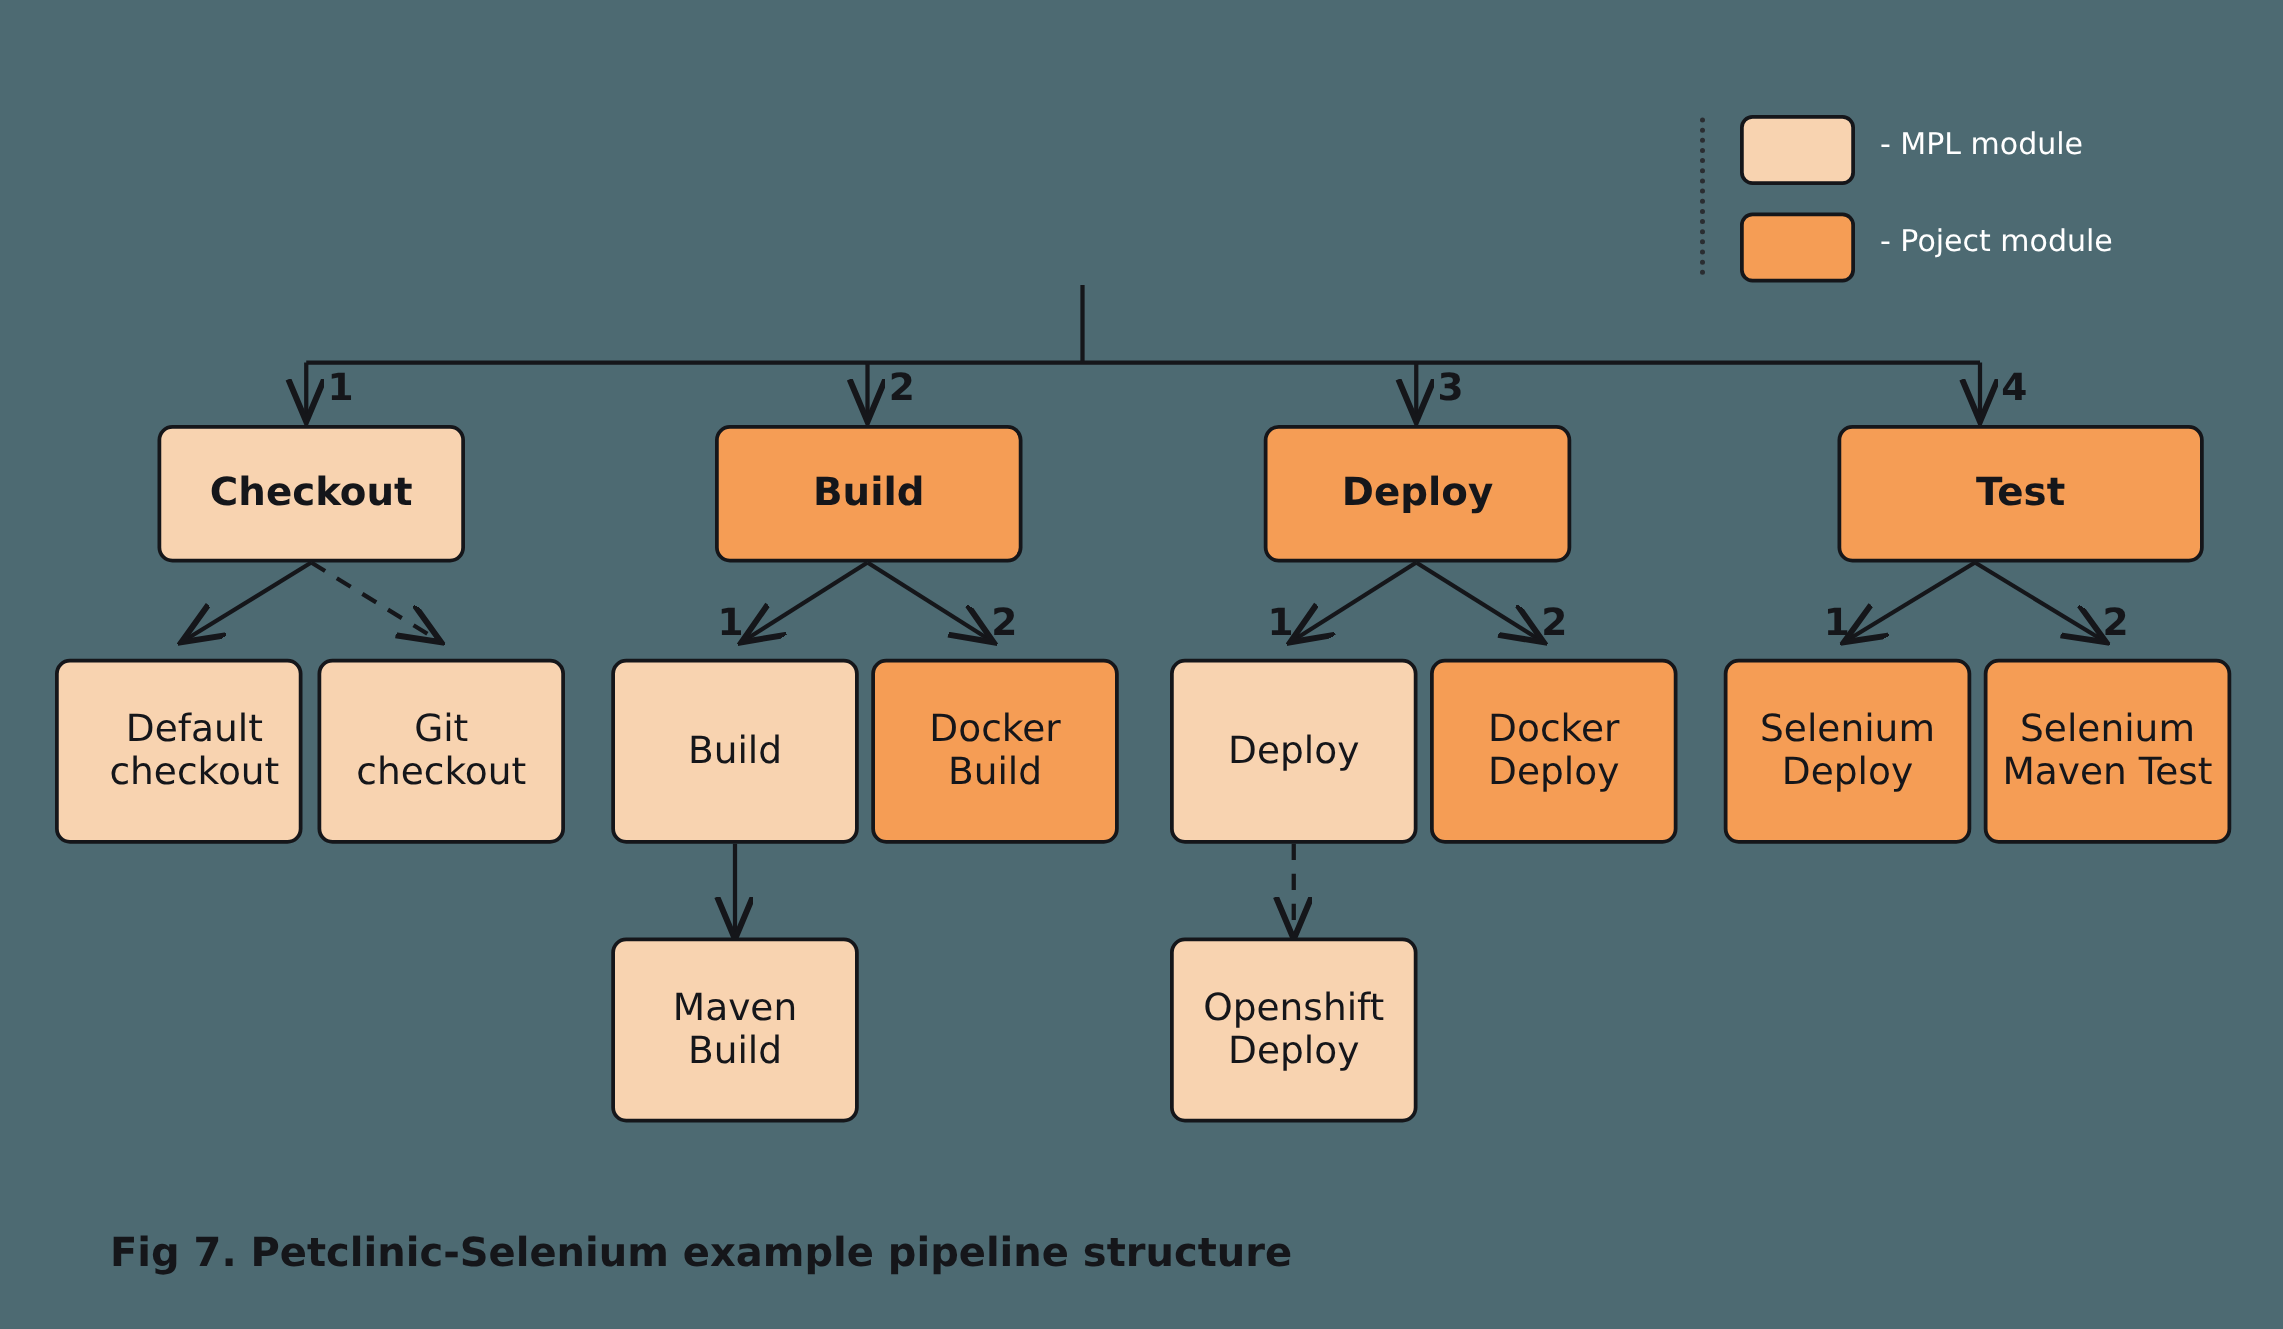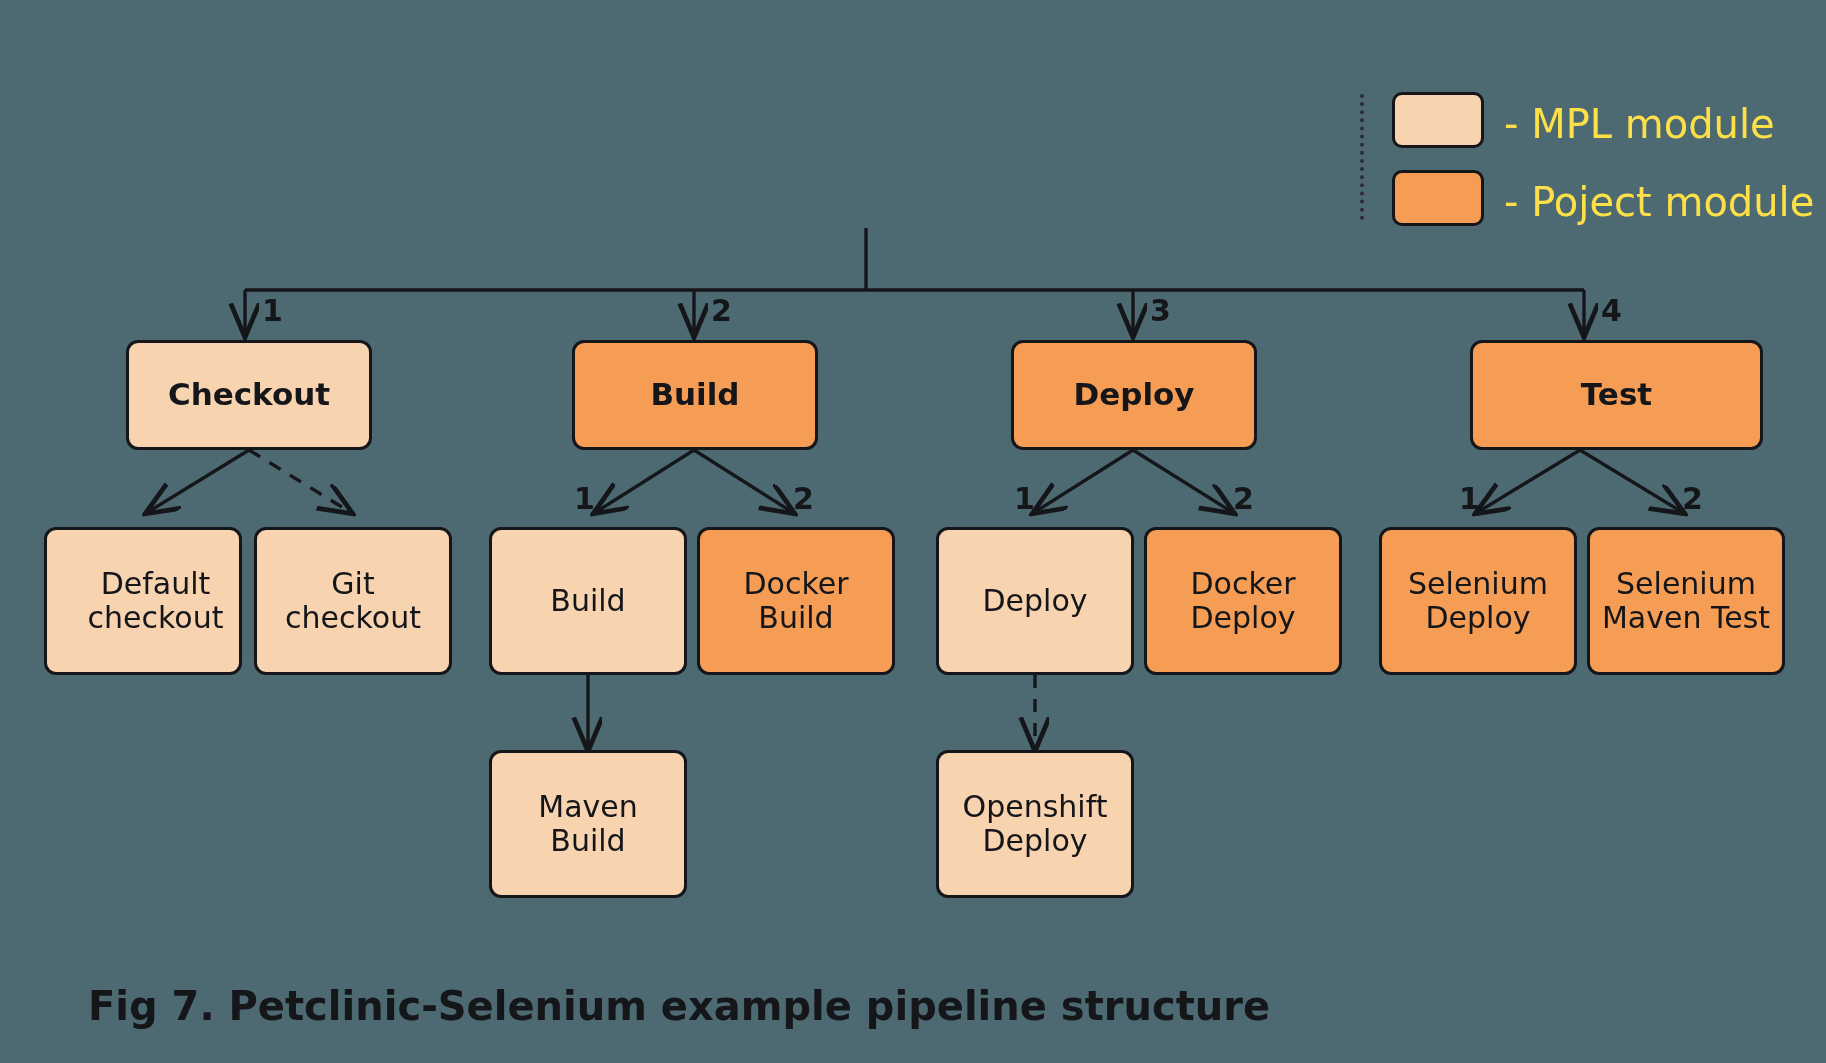--- a/index.html
+++ b/index.html
@@ -42,26 +42,26 @@
     border-left:4px dotted #2a2d31;
     height:126px;
   }
   .legend-swatch{
     position:absolute;box-sizing:border-box;
     width:92px;height:56px;
     border:3px solid #15161a;border-radius:10px;
   }
   .legend-label{
     position:absolute;
-    font-size:40px;color:#fde047;white-space:nowrap;
+    font-size:24px;color:#ffffff;white-space:nowrap;
   }
 
   .caption{
     position:absolute;
-    font-size:40px;font-weight:bold;color:#15161a;
+    font-size:32px;font-weight:bold;color:#15161a;
     white-space:nowrap;
   }
 </style>
 </head>
 <body>
 
 <div id="stage">
 
   <svg class="edges" viewBox="0 0 1826 1063">
     <defs>

